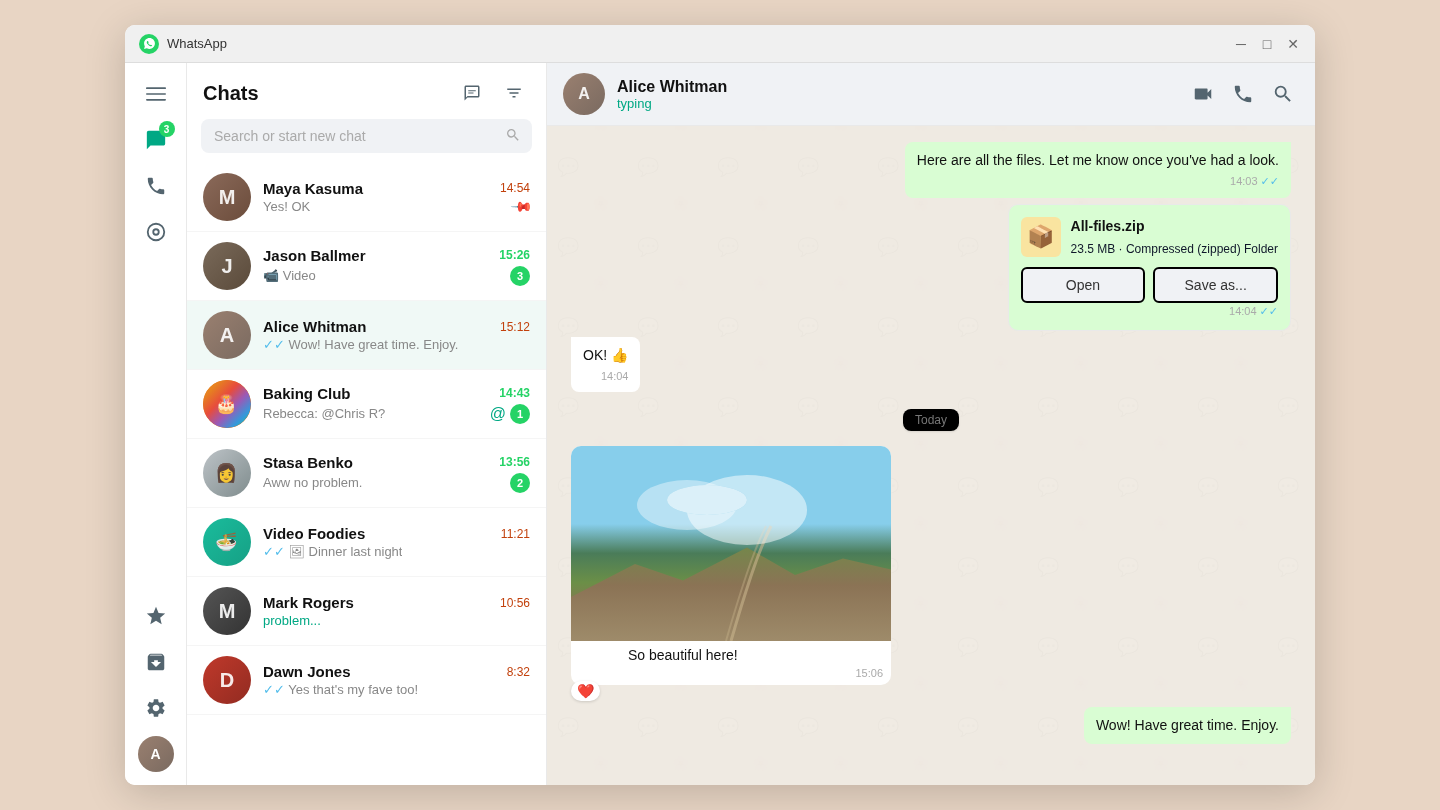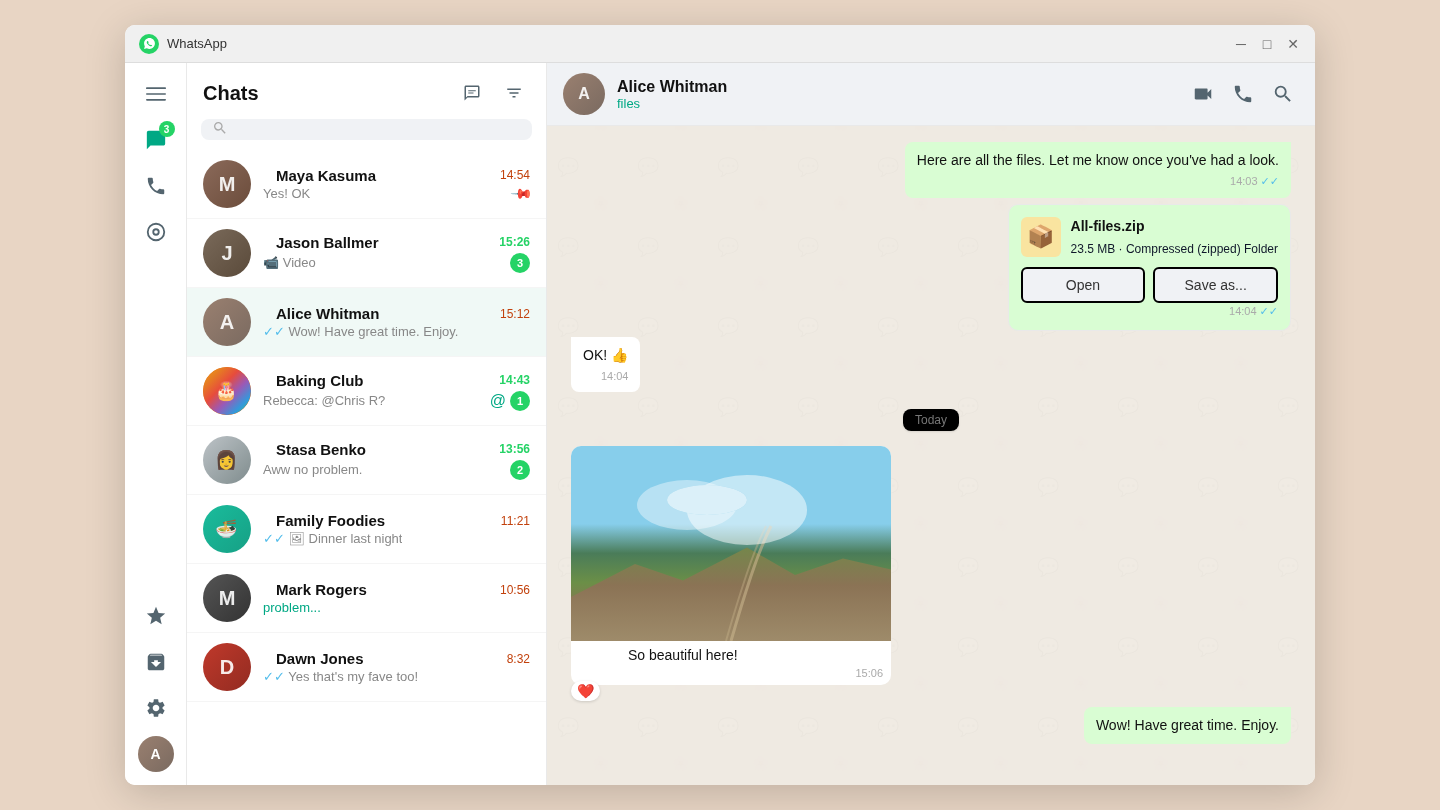--- a/index.html
+++ b/index.html
@@ -177,21 +177,21 @@
       flex-shrink: 0;
       overflow: hidden;
       position: relative;
     }
     
     .av-maya { background: linear-gradient(135deg, #8b6a5a 0%, #6b4c3b 100%); }
     .av-jason { background: linear-gradient(135deg, #7a6a5a 0%, #5a4a3a 100%); }
     .av-alice { background: linear-gradient(135deg, #9a8070 0%, #7a6a60 100%); }
     .av-baking { background: linear-gradient(135deg, #e67e22 0%, #d35400 100%); }
     .chat-content { flex: 1; min-width: 0; }
-    .chat-top { display: flex; justify-content: space-between; align-items: center; margin-left: 13px; }
+    .chat-top { display: flex; justify-content: space-between; align-items: center; }
     .chat-name { font-size: 15px; font-weight: 600; color: #111; }
     .chat-time { font-size: 12px; color: #c2410c; }
     .chat-time.unread { color: #25d366; font-weight: 600; }
     .chat-bottom { display: flex; justify-content: space-between; align-items: center; margin-top: 2px; }
     .chat-preview { font-size: 13px; color: #888; white-space: nowrap; overflow: hidden; text-overflow: ellipsis; max-width: 230px; }
     .chat-preview .tick { color: #53bdeb; }
     .chat-badge-wrap { display: flex; align-items: center; gap: 4px; }
     .chat-badge {
       background: #25d366;
       color: white;
@@ -488,20 +488,21 @@
           </button>
           <button class="icon-btn" title="Filter">
             <svg width="18" height="18" viewBox="0 0 24 24" fill="#54656f">
                 <path d="M10 18h4v-2h-4v2zM3 6v2h18V6H3zm3 7h12v-2H6v2z"></path>
               </svg>
           </button>
         </div>
       </div>
       <div class="search-bar">
         <div class="search-wrapper">
+          <input type="text" class="search-input" placeholder="Search or start new chat" style="">
           <div class="search-icon-wrap">
             <svg width="16" height="16" viewBox="0 0 24 24" fill="#aaa">
                 <path d="M15.5 14h-.79l-.28-.27A6.471 6.471 0 0 0 16 9.5 6.5 6.5 0 1 0 9.5 16c1.61 0 3.09-.59 4.23-1.57l.27.28v.79l5 4.99L20.49 19l-4.99-5zm-6 0C7.01 14 5 11.99 5 9.5S7.01 5 9.5 5 14 7.01 14 9.5 11.99 14 9.5 14z"></path>
               </svg>
           </div>
         </div>
       </div>
       <div class="chat-list">
 
         <div class="chat-item">
@@ -589,21 +590,21 @@
             </div>
           </div>
         </div>
 
         <div class="chat-item">
           <div class="avatar" style="background:linear-gradient(135deg,#1abc9c,#16a085);">
             <div class="avatar-face" style="font-size:18px;">🍜</div>
           </div>
           <div class="chat-content">
             <div class="chat-top">
-              <span class="chat-name">Family Foodies</span>
+              <span class="chat-name">Video Foodies</span>
               <span class="chat-time">11:21</span>
             </div>
             <div class="chat-bottom">
               <span class="chat-preview"><span style="color:#53bdeb;">✓✓</span> 🖼 Dinner last night</span>
             </div>
           </div>
         </div>
 
         <div class="chat-item">
           <div class="avatar" style="background:linear-gradient(135deg,#555,#333);">
@@ -650,21 +651,21 @@
           <rect width="100%" height="100%" fill="url(#wp)"></rect>
         </svg>
       </div>
 
       <div class="chat-header">
         <div class="avatar" style="width:42px;height:42px;background:linear-gradient(135deg,#9a8070,#7a6a60);">
           <div class="avatar-face" style="font-size:16px;">A</div>
         </div>
         <div class="chat-header-info">
           <div class="chat-header-name">Alice Whitman</div>
-          <div class="chat-header-status">files</div>
+          <div class="chat-header-status">typing</div>
         </div>
         <div class="chat-header-actions">
           <button class="icon-btn">
             <svg width="22" height="22" viewBox="0 0 24 24" fill="#54656f">
                 <path d="M17 10.5V7c0-.55-.45-1-1-1H4c-.55 0-1 .45-1 1v10c0 .55.45 1 1 1h12c.55 0 1-.45 1-1v-3.5l4 4v-11l-4 4z"></path>
               </svg>
           </button>
           <button class="icon-btn">
             <svg width="22" height="22" viewBox="0 0 24 24" fill="#54656f">
                 <path d="M6.6 10.8c1.4 2.8 3.8 5.1 6.6 6.6l2.2-2.2c.3-.3.7-.4 1-.2 1.1.4 2.3.6 3.6.6.6 0 1 .4 1 1V20c0 .6-.4 1-1 1-9.4 0-17-7.6-17-17 0-.6.4-1 1-1h3.5c.6 0 1 .4 1 1 0 1.3.2 2.5.6 3.6.1.3 0 .7-.2 1L6.6 10.8z"></path>

